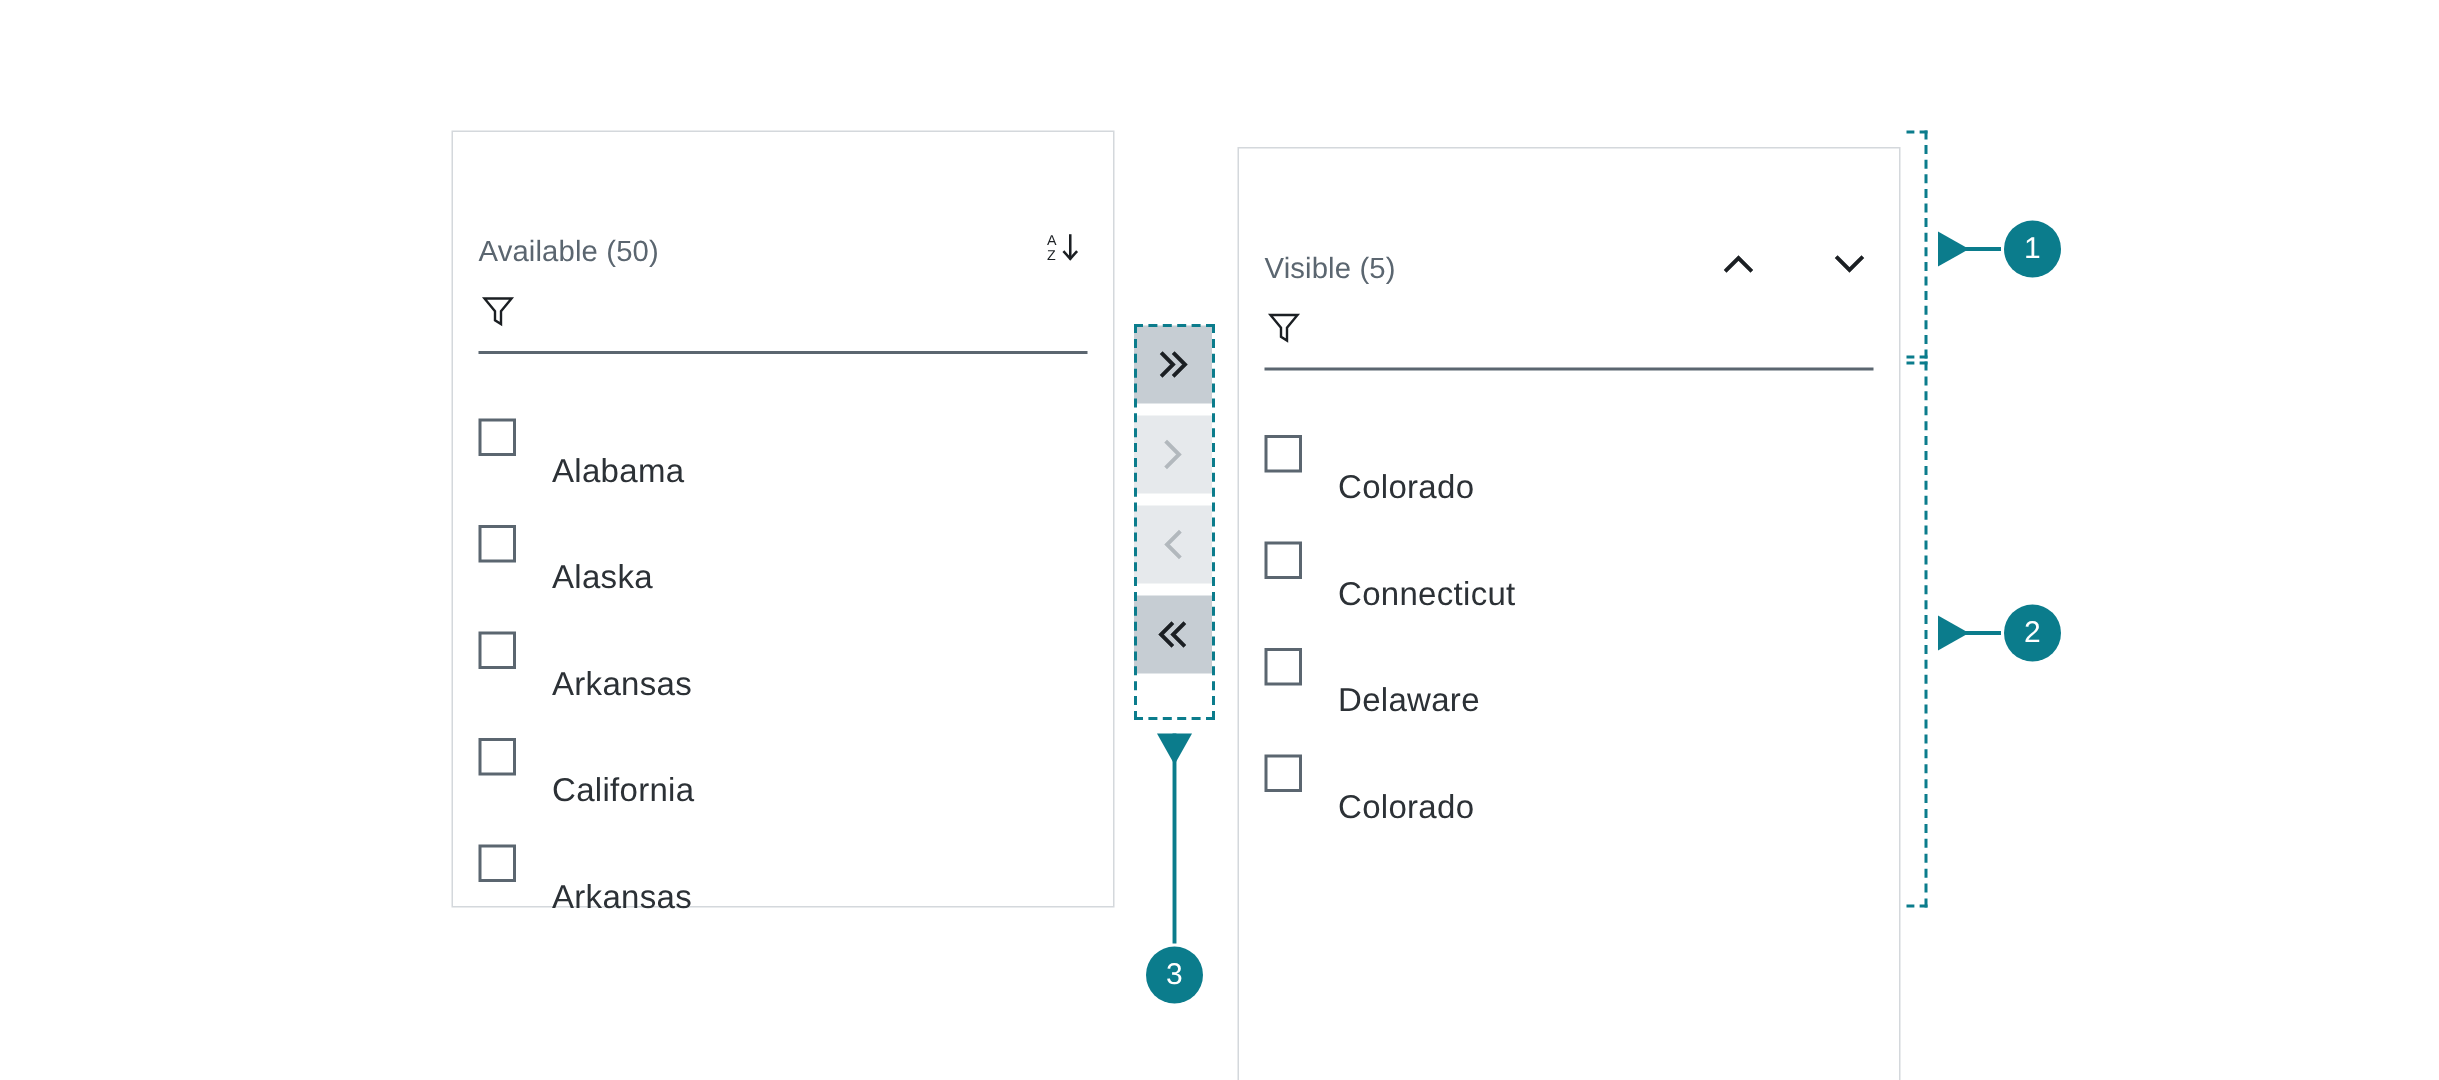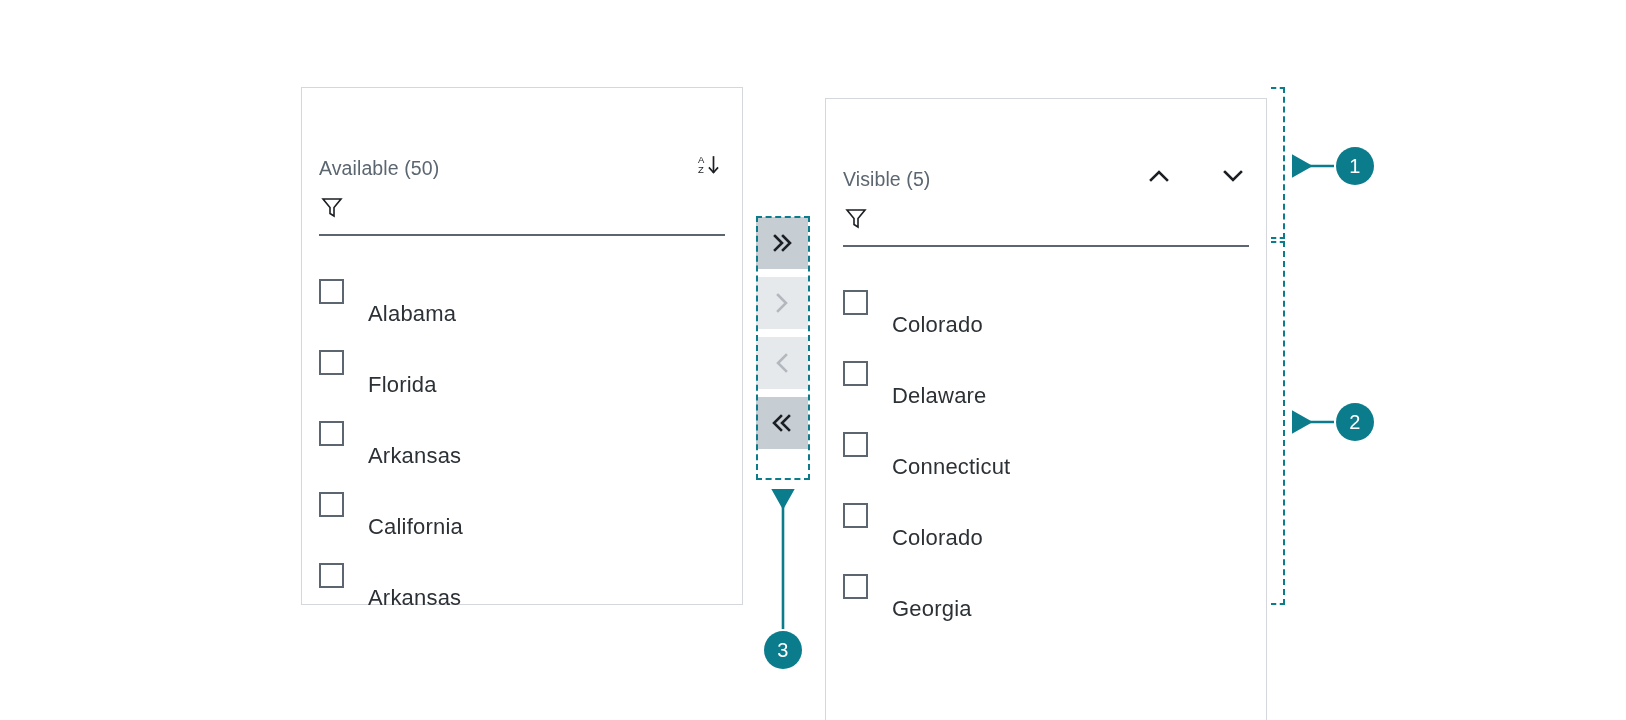--- a/index.html
+++ b/index.html
@@ -216,21 +216,21 @@
       <input class="filter-input" type="text" placeholder="" style="">
     </div>
 
     <div class="list">
       <div class="list-item">
         <span class="cbox"></span>
         <span class="item-label">Alabama</span>
       </div>
       <div class="list-item">
         <span class="cbox"></span>
-        <span class="item-label">Florida</span>
+        <span class="item-label">Alaska</span>
       </div>
       <div class="list-item">
         <span class="cbox"></span>
         <span class="item-label">Arkansas</span>
       </div>
       <div class="list-item">
         <span class="cbox"></span>
         <span class="item-label">California</span>
       </div>
       <div class="list-item">
@@ -297,33 +297,29 @@
       <input class="filter-input" type="text" placeholder="" style="">
     </div>
 
     <div class="list">
       <div class="list-item">
         <span class="cbox"></span>
         <span class="item-label">Colorado</span>
       </div>
       <div class="list-item">
         <span class="cbox"></span>
+        <span class="item-label">Connecticut</span>
+      </div>
+      <div class="list-item">
+        <span class="cbox"></span>
         <span class="item-label">Delaware</span>
       </div>
       <div class="list-item">
         <span class="cbox"></span>
-        <span class="item-label">Connecticut</span>
-      </div>
-      <div class="list-item">
-        <span class="cbox"></span>
         <span class="item-label">Colorado</span>
-      </div>
-      <div class="list-item">
-        <span class="cbox"></span>
-        <span class="item-label">Georgia</span>
       </div>
     </div>
   </div>
 
   <div class="dashed-region" id="region-1"></div>
   <div class="dashed-region" id="region-2"></div>
   <div class="dashed-region" id="region-3"></div>
 
   <svg class="ann-svg" aria-hidden="true">
     <defs>

